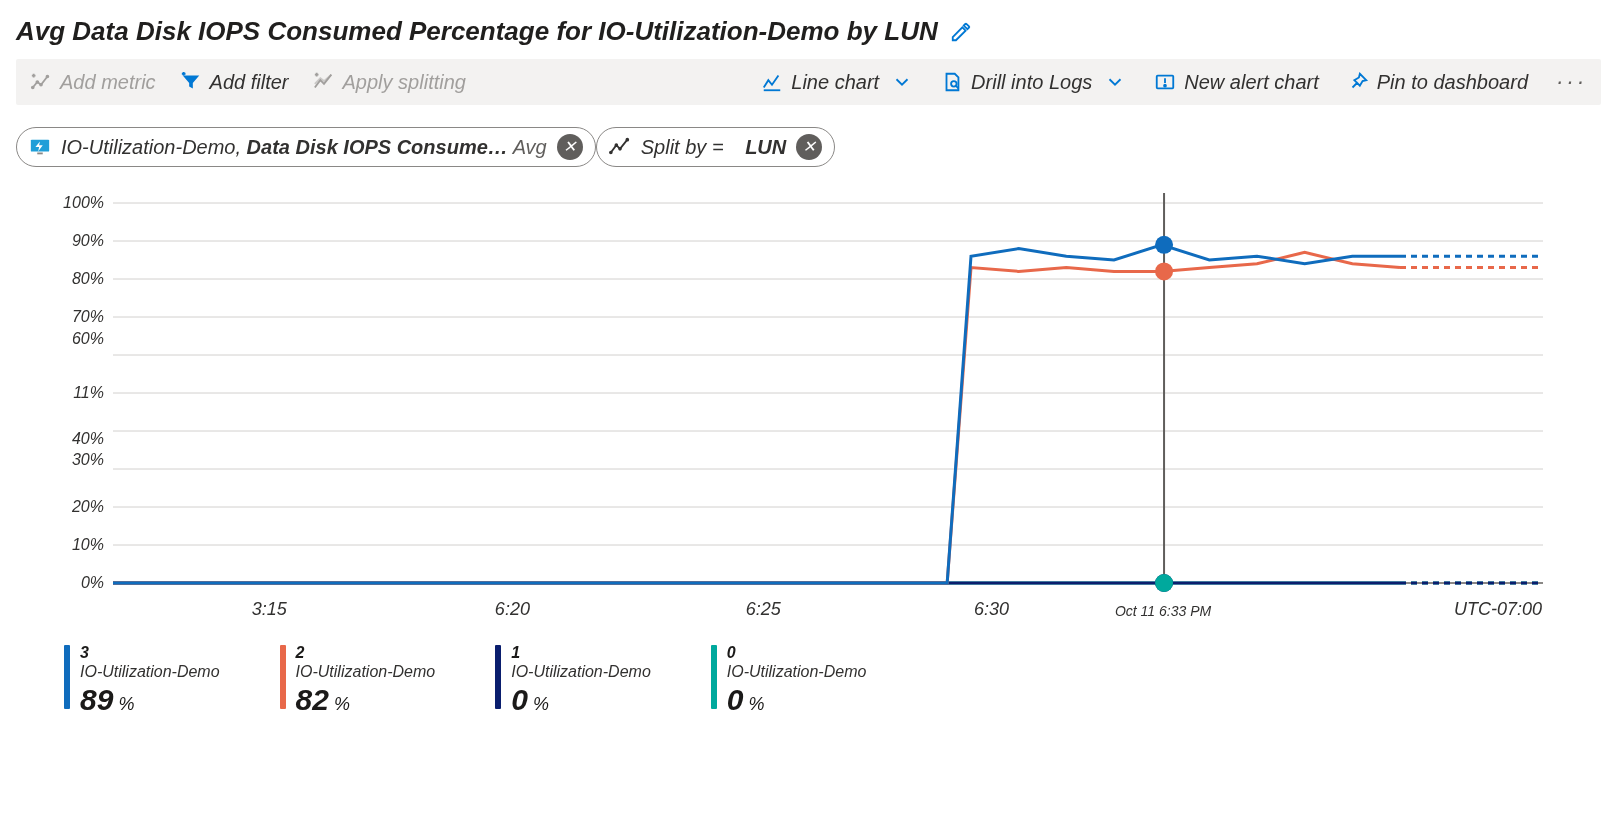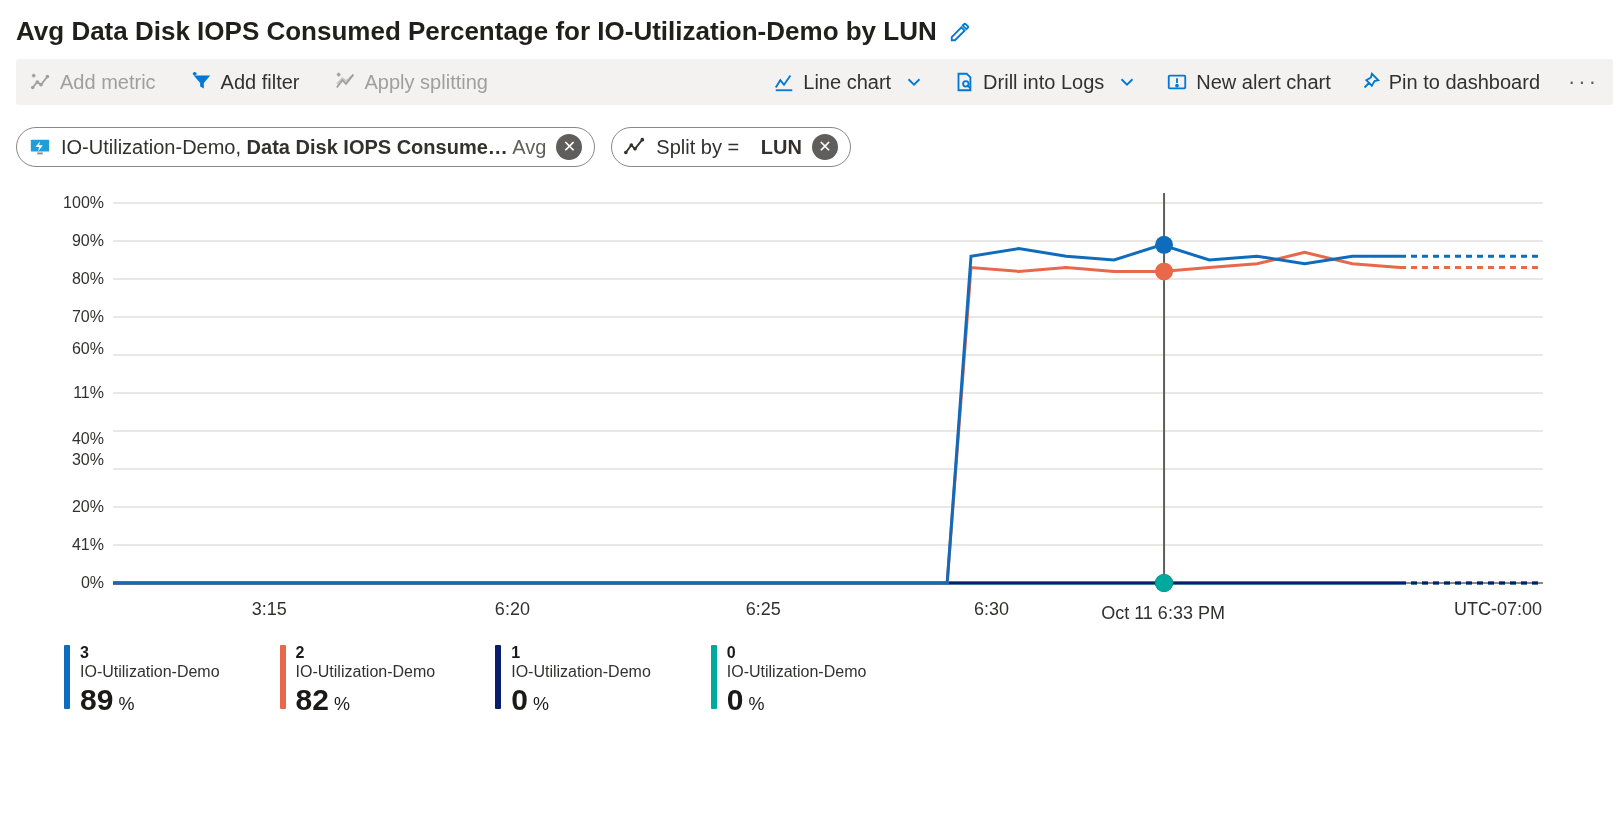--- a/index.html
+++ b/index.html
@@ -4,43 +4,43 @@
 <style>
   * { box-sizing: border-box; }
   body {
     margin: 0;
     padding: 0;
     font-family: "Segoe UI", -apple-system, BlinkMacSystemFont, sans-serif;
     background: #fff;
     color: #323130;
     width: 1617px;
   }
-  .wrap { padding: 8px 4px 20px 16px; }
+  .wrap { padding: 8px 16px 20px 16px; font-style: italic; }
 
   
   .title-row { display: flex; align-items: center; gap: 12px; margin: 8px 0 12px 0; }
   .title { font-size: 26px; font-weight: 600; color: #201f1e; }
   .edit-icon { color: #0078d4; width: 22px; height: 22px; }
 
   
   .toolbar {
-    display: flex; align-items: center; gap: 35px;
+    display: flex; align-items: center; gap: 24px;
     background: #f3f2f1; padding: 10px 14px; border-radius: 2px;
     font-size: 20px;
   }
   .tb-btn { display: flex; align-items: center; gap: 8px; cursor: pointer; }
   .tb-btn.muted { color: #a19f9d; }
   .tb-btn.muted svg { color:#a19f9d; }
   .tb-btn .chev { margin-left: 4px; }
   .tb-right { margin-left: auto; display: flex; align-items: center; gap: 28px; }
   .tb-icon { width: 22px; height: 22px; flex: 0 0 auto; }
   .blue { color: #0078d4; }
 
   
-  .pills { display: flex; gap: 16px; margin-top: 22px; }
+  .pills { display: flex; margin-top: 22px; }
   .pill {
     display: flex; align-items: center; gap: 10px;
     border: 1px solid #8a8886; border-radius: 24px;
     padding: 6px 12px; font-size: 20px;
   }
   .pill .resname { color: #323130; }
   .pill .metric { font-weight: 700; }
   .pill .agg { color:#605e5c; }
   .pill .eq { } .pill .val { font-weight:700;margin-left:16px; }
   .pill .remove {
@@ -66,21 +66,21 @@
   .grid line.zero { stroke: #8a8886; stroke-width: 2; }
   .series { fill: none; stroke-width: 3; }
   .series.dash { stroke-dasharray: 6 5; }
   .cursor-line { stroke: #605e5c; stroke-width: 2; }
   .xaxis {
     position: relative; margin-left: 96px; width: 1430px; height: 28px;
     font-size: 18px; color: #323130; margin-top: 6px;
   }
   .xt { position: absolute; transform: translateX(-50%); }
   .tz { position: absolute; right: 0; top: 0; color: #323130; }
-  .cursor-label { position:absolute; transform: translateX(-50%); font-size:18px; color:#323130; }
+  .cursor-label { position:absolute; transform: translateX(-50%); font-size:14px; color:#323130; }
 
   
   .legend { display: flex; gap: 60px; margin-left: 48px; margin-top: 18px; }
   .lg { display: flex; gap: 10px; }
   .lg .bar { width: 6px; height: 64px; border-radius: 1px; }
   .lg .txt { display:flex; flex-direction:column; }
   .lg .lun { font-size:16px; font-weight:700; color:#1b1a19; line-height:1; }
   .lg .res { font-size:16px; color:#323130; margin-top:2px; }
   .lg .val { font-size:30px; font-weight:600; color:#1b1a19; margin-top:2px; }
   .lg .val .pct { font-size:18px; font-weight:400; }
@@ -191,26 +191,26 @@
       </svg>
     </span>
     <span><span class="eq">Split by</span> = <span class="val">LUN</span></span>
     <span class="remove">✕</span>
   </div>
 </div>
 
 <div class="chart-zone">
   <div class="ylabels" id="ylabels">
         <div class="yl" style="top: 390px;">0%</div>
-        <div class="yl" style="top: 352px;">41%</div>
+        <div class="yl" style="top: 352px;">10%</div>
         <div class="yl" style="top: 314px;">20%</div>
         <div class="yl" style="top: 267px;">30%</div>
         <div class="yl" style="top: 238px; margin-top: 8px;">40%</div>
         <div class="yl" style="top: 200px;">11%</div>
-        <div class="yl" style="top: 156px;">60%</div>
+        <div class="yl" style="top: 146px;">60%</div>
         <div class="yl" style="top: 124px;">70%</div>
         <div class="yl" style="top: 86px;">80%</div>
         <div class="yl" style="top: 48px;">90%</div>
         <div class="yl" style="top: 10px;">100%</div>
       </div>
   <div class="plot">
     <svg id="plot-svg" width="1430" height="400" viewBox="0 0 1430 400">
           <g class="grid">
             <line x1="0" x2="1430" y1="390" y2="390" class="zero"></line>
             <line x1="0" x2="1430" y1="352" y2="352"></line>

